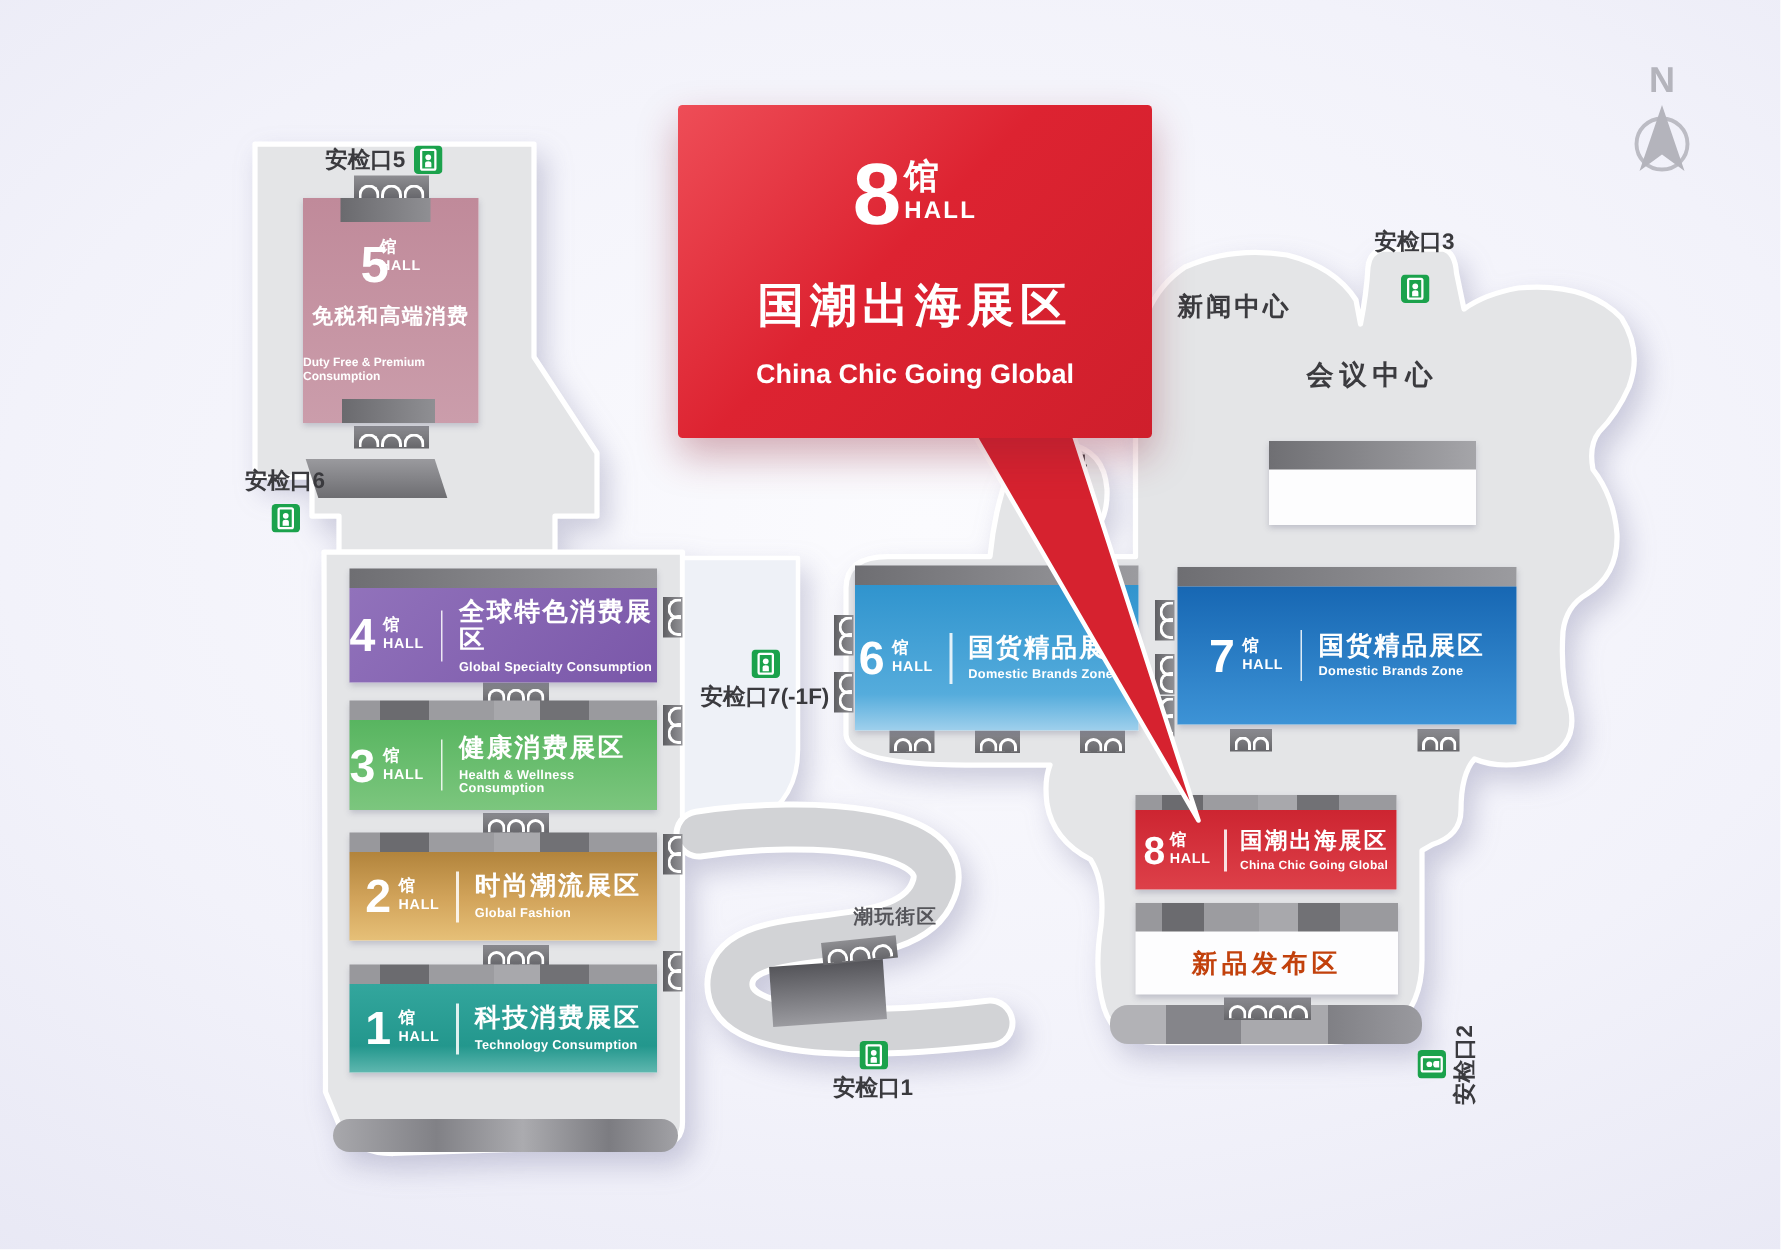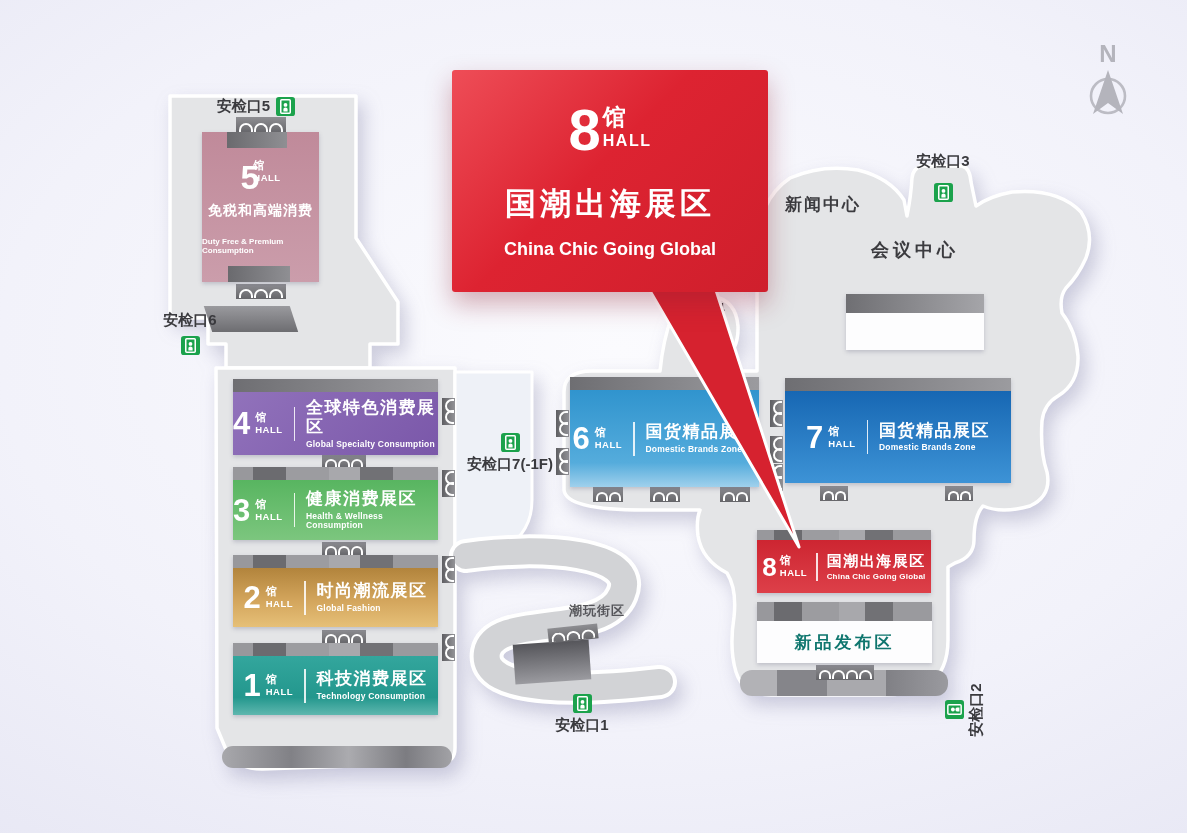--- a/index.html
+++ b/index.html
@@ -62,21 +62,21 @@
   .cp{position:absolute;display:flex;align-items:center;justify-content:center;gap:6px;z-index:18;}
   .cpcol{flex-direction:column;gap:3px;}
   .cp .cplabel{font-size:15px;font-weight:bold;color:#3a3a3e;white-space:nowrap;}
   .cpicon{width:19px;height:19px;flex:0 0 auto;}
   
   .whitebox{position:absolute;background:#fdfdfe;box-shadow:0 2px 4px rgba(80,80,110,.25);z-index:15;
     display:flex;flex-direction:column;}
   .whitebox .bar{height:19px;width:100%;}
   .confbar{background:linear-gradient(90deg,#6f6f73,#a5a5a9);height:22px;}
   .launchtext{flex:1;display:flex;align-items:center;justify-content:center;
-    font-size:17px;font-weight:bold;letter-spacing:3px;color:#0f766e;}
+    font-size:17px;font-weight:bold;letter-spacing:3px;color:#c2410c;}
   
   .wedge{position:absolute;left:208px;top:306px;width:86px;height:26px;z-index:12;
     background:linear-gradient(180deg,#9a9a9e,#6d6d71);transform:skewX(18deg);}
   
   .ribcan{position:absolute;left:514px;top:642px;width:76px;height:40px;z-index:12;
     background:linear-gradient(180deg,#55555a,#9b9ba0);transform:rotate(-4deg);}
   
   #pointer{position:absolute;left:0;top:0;z-index:28;pointer-events:none;}
   .callout{position:absolute;left:452px;top:70px;width:316px;height:222px;z-index:30;border-radius:3px;
     background:linear-gradient(135deg,#ee4d57 0%,#dd2331 45%,#cf1f2c 100%);

